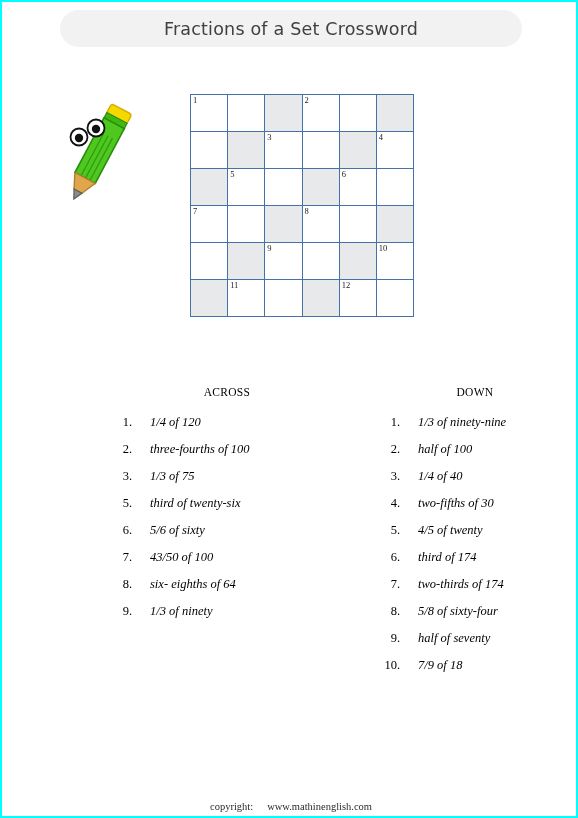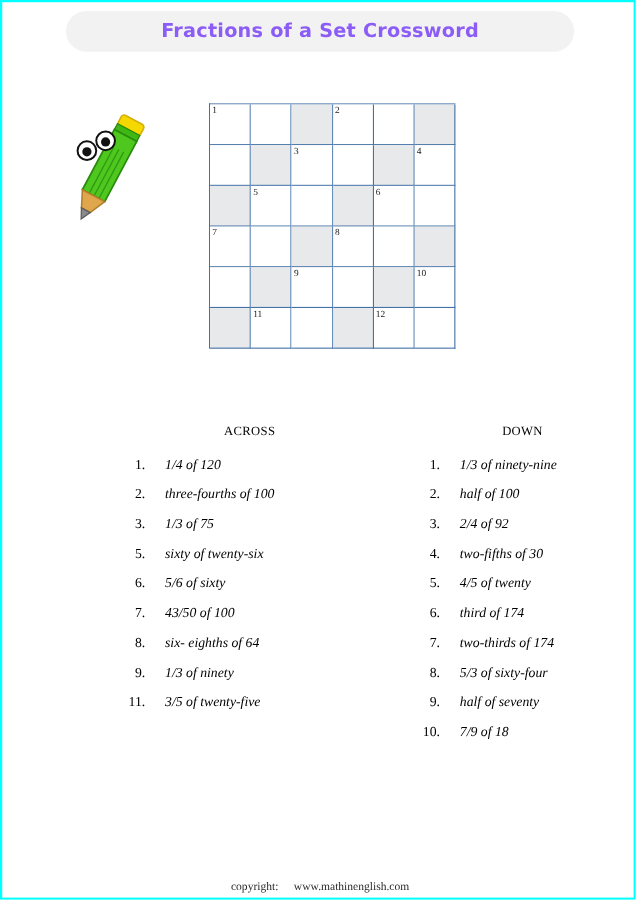--- a/index.html
+++ b/index.html
@@ -33,22 +33,22 @@
     height: 37px;
     background: #f2f2f2;
     border-radius: 19px;
     display: flex;
     align-items: center;
     justify-content: center;
   }
   .title-text {
     font-family: "DejaVu Sans", sans-serif;
     font-size: 17.5px;
-    font-weight: 700;
-    color: #8b5cf6;
+    font-weight: 400;
+    color: #404040;
     letter-spacing: 0.2px;
     white-space: nowrap;
   }
 
   
   .pencil {
     position: absolute;
     left: 52px;
     top: 96px;
     width: 92px;
@@ -257,78 +257,74 @@
           <div class="clue-row">
             <span class="clue-num">2.</span>
             <span class="clue-text">three-fourths of 100</span>
           </div>
           <div class="clue-row">
             <span class="clue-num">3.</span>
             <span class="clue-text">1/3 of 75</span>
           </div>
           <div class="clue-row">
             <span class="clue-num">5.</span>
-            <span class="clue-text">sixty of twenty-six</span>
+            <span class="clue-text">third of twenty-six</span>
           </div>
           <div class="clue-row">
             <span class="clue-num">6.</span>
             <span class="clue-text">5/6 of sixty</span>
           </div>
           <div class="clue-row">
             <span class="clue-num">7.</span>
             <span class="clue-text">43/50 of 100</span>
           </div>
           <div class="clue-row">
             <span class="clue-num">8.</span>
             <span class="clue-text">six- eighths of 64</span>
           </div>
           <div class="clue-row">
             <span class="clue-num">9.</span>
             <span class="clue-text">1/3 of ninety</span>
-          </div>
-          <div class="clue-row">
-            <span class="clue-num">11.</span>
-            <span class="clue-text">3/5 of twenty-five</span>
           </div>
         </div>
     </div>
     <div class="clue-col down">
       <div class="clue-heading">DOWN</div>
       <div>
           <div class="clue-row">
             <span class="clue-num">1.</span>
             <span class="clue-text">1/3 of ninety-nine</span>
           </div>
           <div class="clue-row">
             <span class="clue-num">2.</span>
             <span class="clue-text">half of 100</span>
           </div>
           <div class="clue-row">
             <span class="clue-num">3.</span>
-            <span class="clue-text">2/4 of 92</span>
+            <span class="clue-text">1/4 of 40</span>
           </div>
           <div class="clue-row">
             <span class="clue-num">4.</span>
             <span class="clue-text">two-fifths of 30</span>
           </div>
           <div class="clue-row">
             <span class="clue-num">5.</span>
             <span class="clue-text">4/5 of twenty</span>
           </div>
           <div class="clue-row">
             <span class="clue-num">6.</span>
             <span class="clue-text">third of 174</span>
           </div>
           <div class="clue-row">
             <span class="clue-num">7.</span>
             <span class="clue-text">two-thirds of 174</span>
           </div>
           <div class="clue-row">
             <span class="clue-num">8.</span>
-            <span class="clue-text">5/3 of sixty-four</span>
+            <span class="clue-text">5/8 of sixty-four</span>
           </div>
           <div class="clue-row">
             <span class="clue-num">9.</span>
             <span class="clue-text">half of seventy</span>
           </div>
           <div class="clue-row">
             <span class="clue-num">10.</span>
             <span class="clue-text">7/9 of 18</span>
           </div>
         </div>

